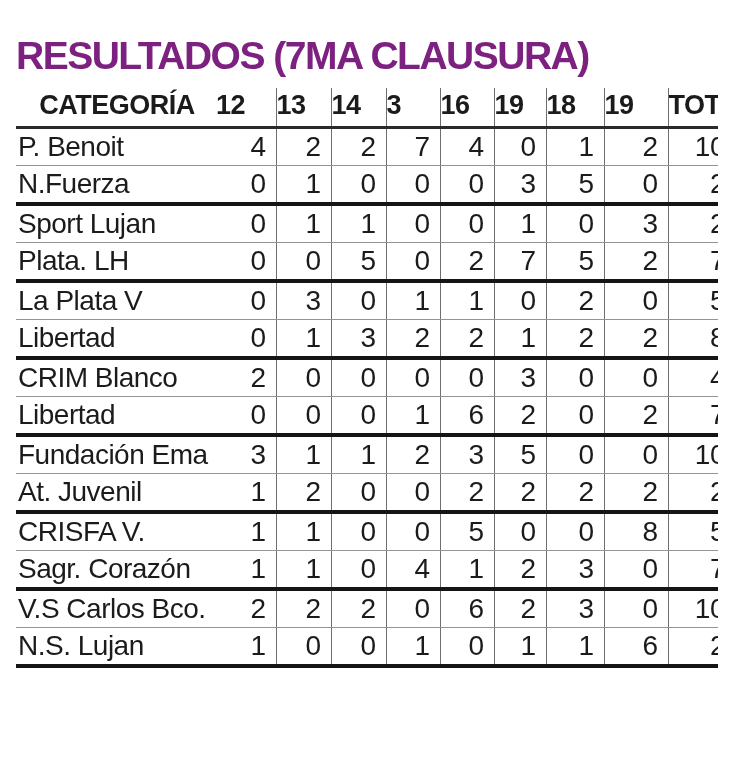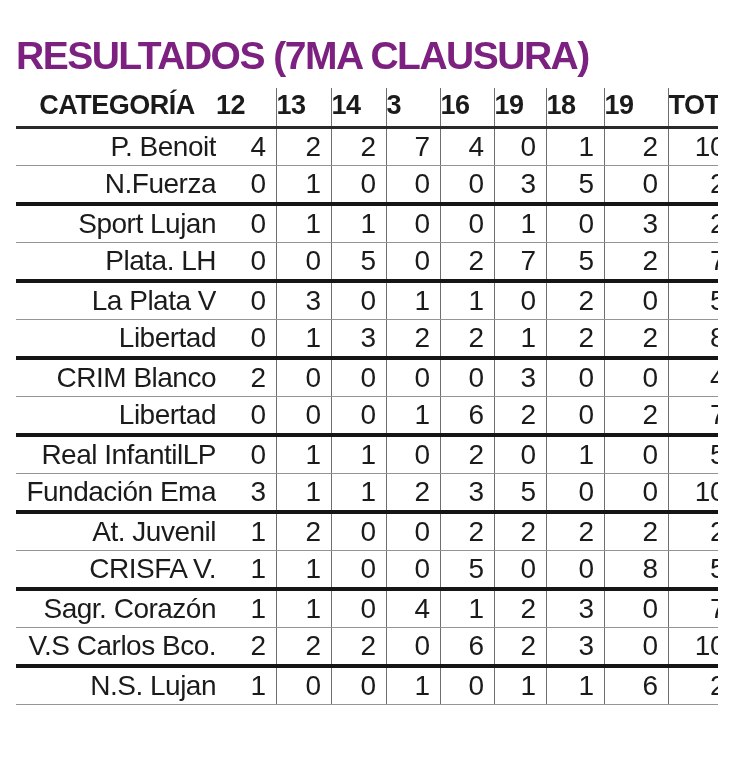--- a/index.html
+++ b/index.html
@@ -54,21 +54,21 @@
   tbody td {
     font-size: 28px;
     font-weight: 400;
     letter-spacing: -0.5px;
     text-align: right;
     height: 33px;
     padding: 2px 10px 2px 0;
     color: #1b1b1b;
   }
   tbody td.name-col {
-    text-align: right;
+    text-align: left;
     padding-left: 2px;
     padding-right: 0;
   }
   
   table.results th:nth-child(n+2):not(:last-child),
   table.results td:nth-child(n+2):not(:last-child) {
     border-right: 1px solid #6e6e6e;
   }
   
   tbody tr:nth-child(odd) td  { border-bottom: 1px solid #949494; }
@@ -198,32 +198,20 @@
           <td>0</td>
           <td>0</td>
           <td>1</td>
           <td>6</td>
           <td>2</td>
           <td>0</td>
           <td>2</td>
           <td>7</td>
         </tr>
         <tr>
-          <td class="name-col">Real InfantilLP</td>
-          <td>0</td>
-          <td>1</td>
-          <td>1</td>
-          <td>0</td>
-          <td>2</td>
-          <td>0</td>
-          <td>1</td>
-          <td>0</td>
-          <td>5</td>
-        </tr>
-        <tr>
           <td class="name-col">Fundación Ema</td>
           <td>3</td>
           <td>1</td>
           <td>1</td>
           <td>2</td>
           <td>3</td>
           <td>5</td>
           <td>0</td>
           <td>0</td>
           <td>10</td>

